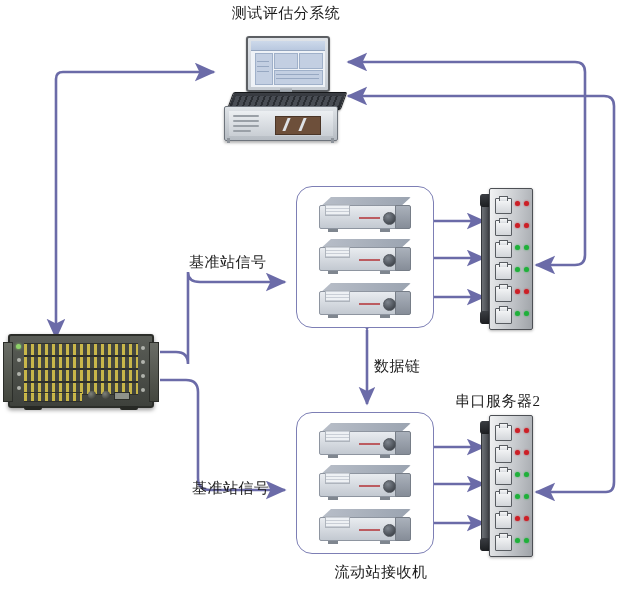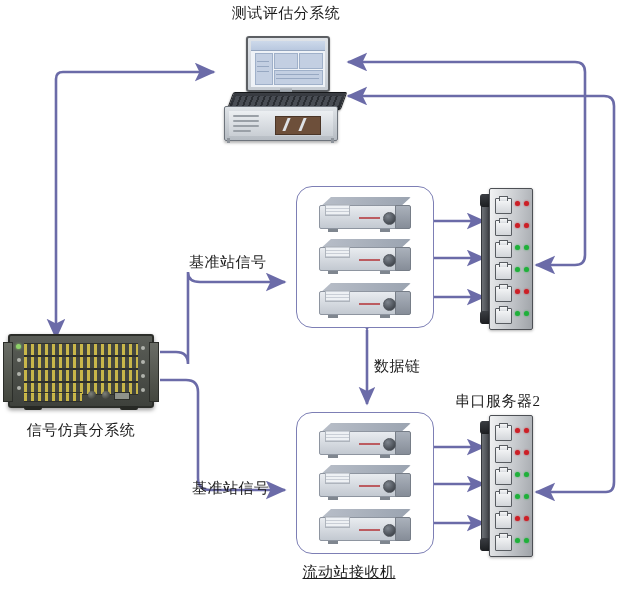--- a/index.html
+++ b/index.html
@@ -190,21 +190,20 @@
       <div class="rack-screw" style="right:7px;top:38px;"></div>
       <div class="rack-screw" style="right:7px;top:52px;"></div>
       <div class="rack-knob" style="left:78px;top:55px;width:8px;height:8px;"></div>
       <div class="rack-knob" style="left:92px;top:55px;width:8px;height:8px;"></div>
       <div style="position:absolute;left:104px;top:56px;width:14px;height:6px;background:#8e918a;border:1px solid #2b2d29;"></div>
       <div class="rack-foot" style="left:14px;bottom:-4px;width:18px;"></div>
       <div class="rack-foot" style="right:14px;bottom:-4px;width:18px;"></div>
     </div>
   </div>
 
-  <div class="label center" style="left:0px;top:421px;width:162px;">信号仿真分系统</div>
 
 
   <div class="grp" style="left:296px;top:186px;width:136px;height:140px;">
 
     <div class="rx" style="left:22px;top:10px;width:92px;height:32px;">
       <div class="rx-top"></div>
       <div class="rx-front"></div>
       <div class="rx-side"></div>
       <div class="rx-vent"></div>
       <div class="rx-stripe" style="left:44%;top:62%;width:22%;"></div>
@@ -303,21 +302,21 @@
       <div class="rx-front"></div>
       <div class="rx-side"></div>
       <div class="rx-vent"></div>
       <div class="rx-stripe" style="left:44%;top:62%;width:22%;"></div>
       <div class="rx-dial" style="left:70%;top:46%;width:11px;height:11px;"></div>
       <div class="rx-foot" style="left:10%;bottom:-3px;width:10px;"></div>
       <div class="rx-foot" style="left:66%;bottom:-3px;width:10px;"></div>
     </div>
   </div>
 
-  <div class="label center" style="left:284px;top:563px;width:130px;text-decoration:underline;">流动站接收机</div>
+  <div class="label center" style="left:316px;top:563px;width:130px;">流动站接收机</div>
 
   <div class="label" style="left:455px;top:392px;">串口服务器2</div>
 
   <div class="srv" style="left:481px;top:415px;width:52px;height:142px;">
     <div class="srv-spine"></div>
     <div class="srv-cap" style="top:6px;"></div>
     <div class="srv-cap" style="bottom:6px;"></div>
     <div class="srv-body">
       <div class="port" style="left:5px;top:9px;"></div>
       <div class="led red" style="left:25px;top:12px;"></div>

